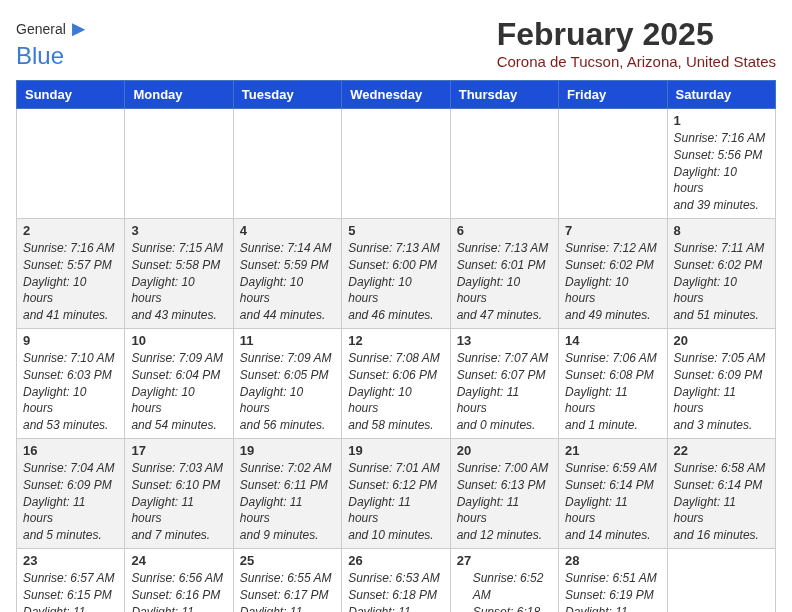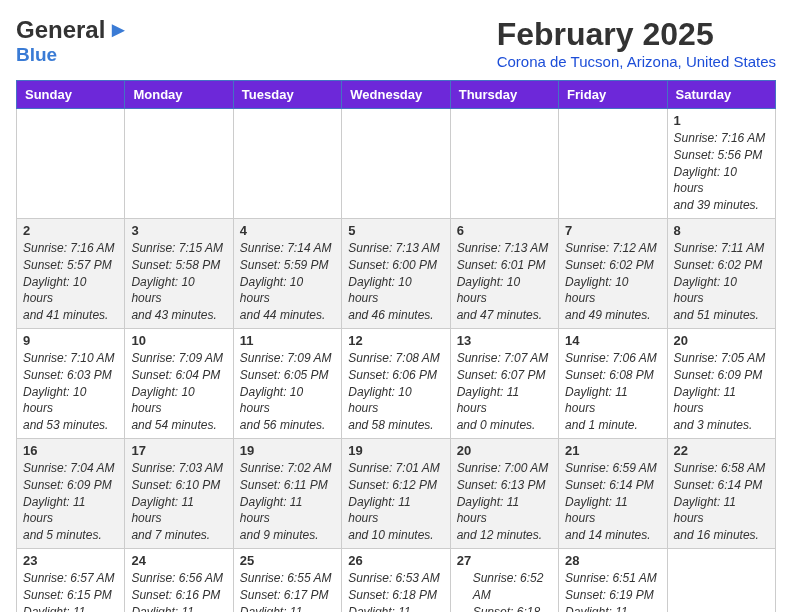--- a/index.html
+++ b/index.html
@@ -23,51 +23,51 @@
       font-size: 18px;
       font-weight: bold;
     }
     .logo-top {
       display: flex;
       align-items: center;
       gap: 2px;
     }
     .logo-general {
       color: #333;
-      font-size: 24px;
-      font-weight: bold;
+      font-size: 14px;
+      font-weight: normal;
     }
     .logo-arrow {
       color: #3a7bd5;
       font-size: 22px;
     }
     .logo-blue {
       color: #3a7bd5;
-      font-size: 19px;
-      font-weight: bold;
+      font-size: 24px;
+      font-weight: normal;
     }
     .title-block {
     }
     .title-block h1 {
       font-size: 32px;
       font-weight: bold;
       color: #333;
     }
     .title-block h2 {
       font-size: 15px;
       font-weight: normal;
-      color: #1d4ed8;
+      color: #7f1d1d;
     }
     .calendar {
       width: 100%;
       border-collapse: collapse;
       border: 1px solid #ccc;
     }
     .calendar th {
-      background: #6d28d9;
+      background: #1d4ed8;
       color: #fff;
       font-size: 13px;
       font-weight: bold;
       padding: 6px 8px;
       text-align: left;
       border: 1px solid #4472c4;
     }
     .calendar td {
       width: 107px;
       vertical-align: top;

